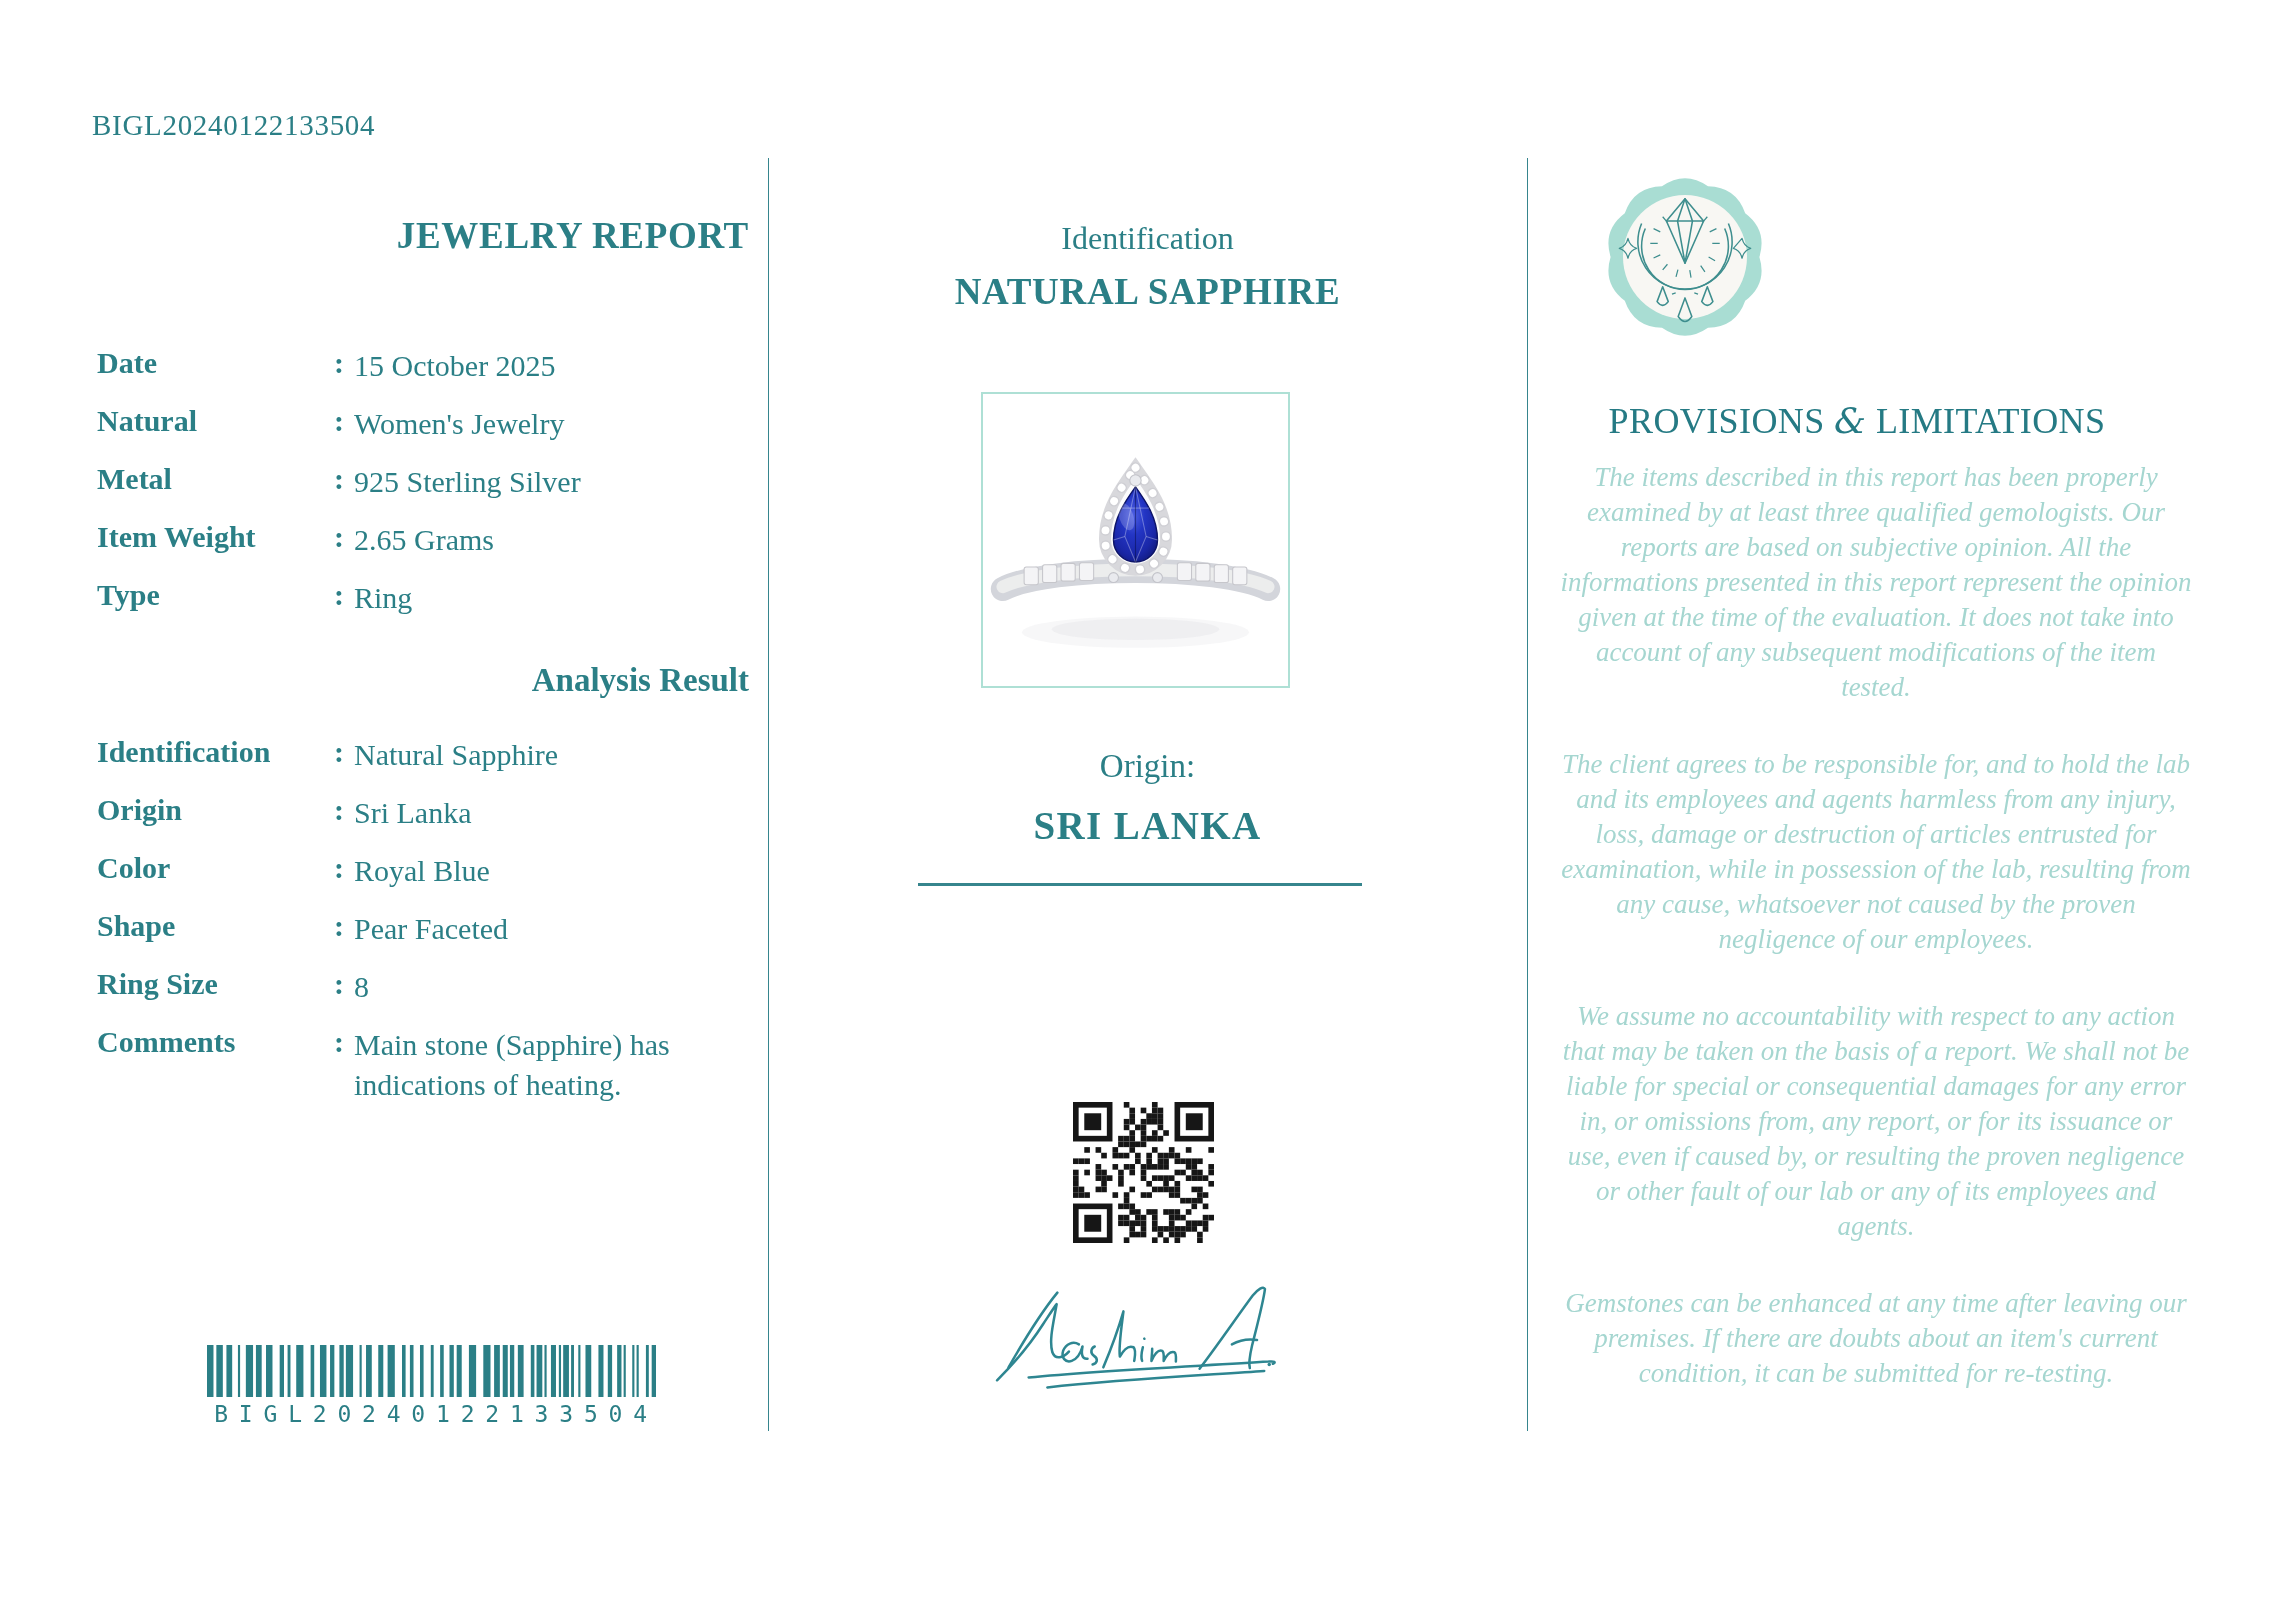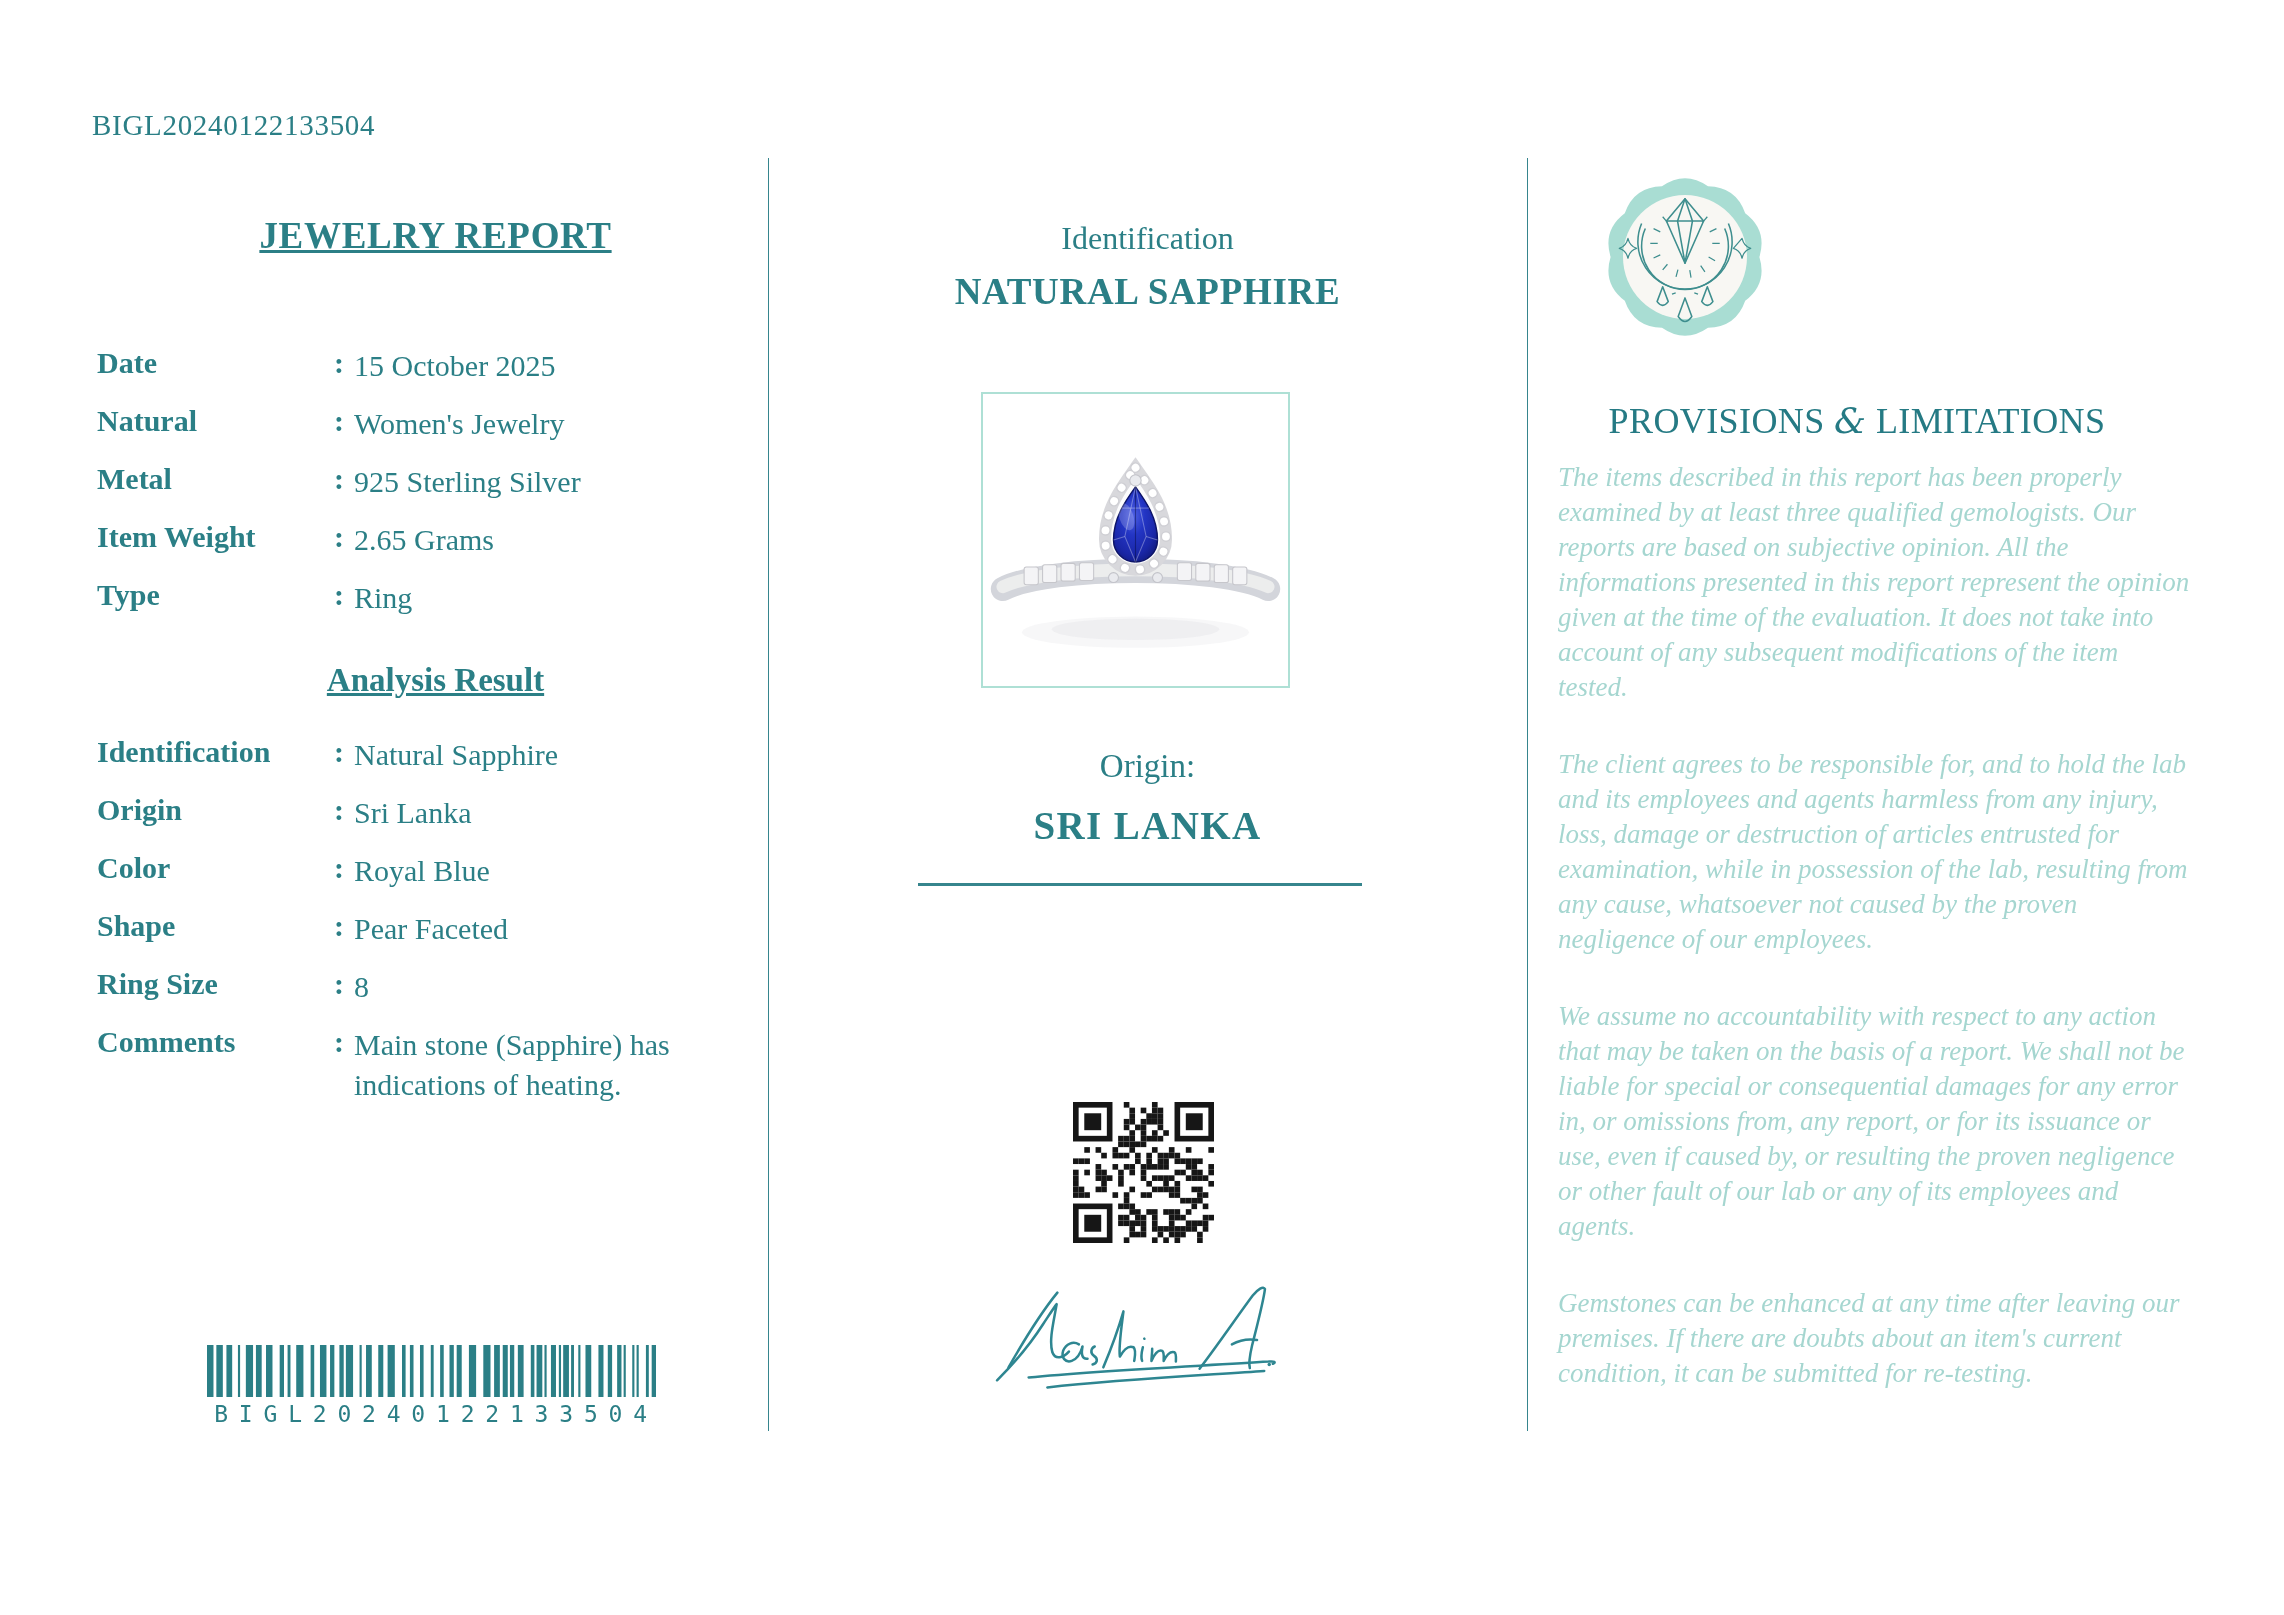--- a/index.html
+++ b/index.html
@@ -10,21 +10,21 @@
   html,body{background:#ffffff;}
   .page{
     position:relative;width:2284px;height:1616px;background:#ffffff;overflow:hidden;
     font-family:"Liberation Serif","DejaVu Serif",serif;color:var(--teal);
   }
   .abs{position:absolute;}
   .vh{position:absolute;width:0.7px;height:0.7px;overflow:hidden;clip:rect(0 0 0 0);white-space:nowrap;}
 
   .report-number{left:92px;top:109px;font-size:29px;letter-spacing:0.7px;}
 
-  .left-col{left:101px;width:669px;text-align:center;text-decoration:underline;}
+  .left-col{left:80px;width:669px;text-align:right;}
   .jewelry-title{top:214px;font-size:37px;font-weight:bold;letter-spacing:0.7px;}
   .section-heading{font-size:33px;font-weight:bold;margin-top:31px;}
   .analysis-heading{top:631px;}
 
   .fields{left:97px;width:647px;}
   .fields-main{top:329px;margin-top:17px;}
   .fields-analysis{top:735px;}
   .frow{display:flex;align-items:flex-start;height:58px;font-size:30px;}
   .frow.tall{height:auto;}
   .flabel{width:227px;font-weight:bold;flex:0 0 auto;text-align:left;}
@@ -54,21 +54,21 @@
   .qr-wrap svg{display:block;width:141px;height:141px;}
   .signature-wrap{left:987px;top:1284px;width:316px;height:115px;}
   .signature-wrap svg{display:block;width:316px;height:115px;}
   .signer-title{top:1392px;font-size:33px;}
 
   .badge-wrap{left:1592px;top:164px;width:186px;height:186px;}
   .badge-wrap svg{display:block;width:186px;height:186px;}
   .prov-heading{left:1539px;top:400px;width:636px;text-align:center;font-size:36px;
     letter-spacing:0.4px;color:var(--teal-deep);}
   .prov-heading .amp{font-style:italic;font-family:"DejaVu Serif",serif;}
-  .prov-paragraphs{left:1558px;top:460px;width:636px;}
+  .prov-paragraphs{left:1558px;top:460px;width:636px;text-align:center;}
   .prov-paragraphs p{
     font-style:italic;font-size:27px;line-height:35px;color:var(--mint-text);
     margin:0 0 42px 0;
   }
 </style>
 </head>
 <body>
 
 <div class="page">
 

